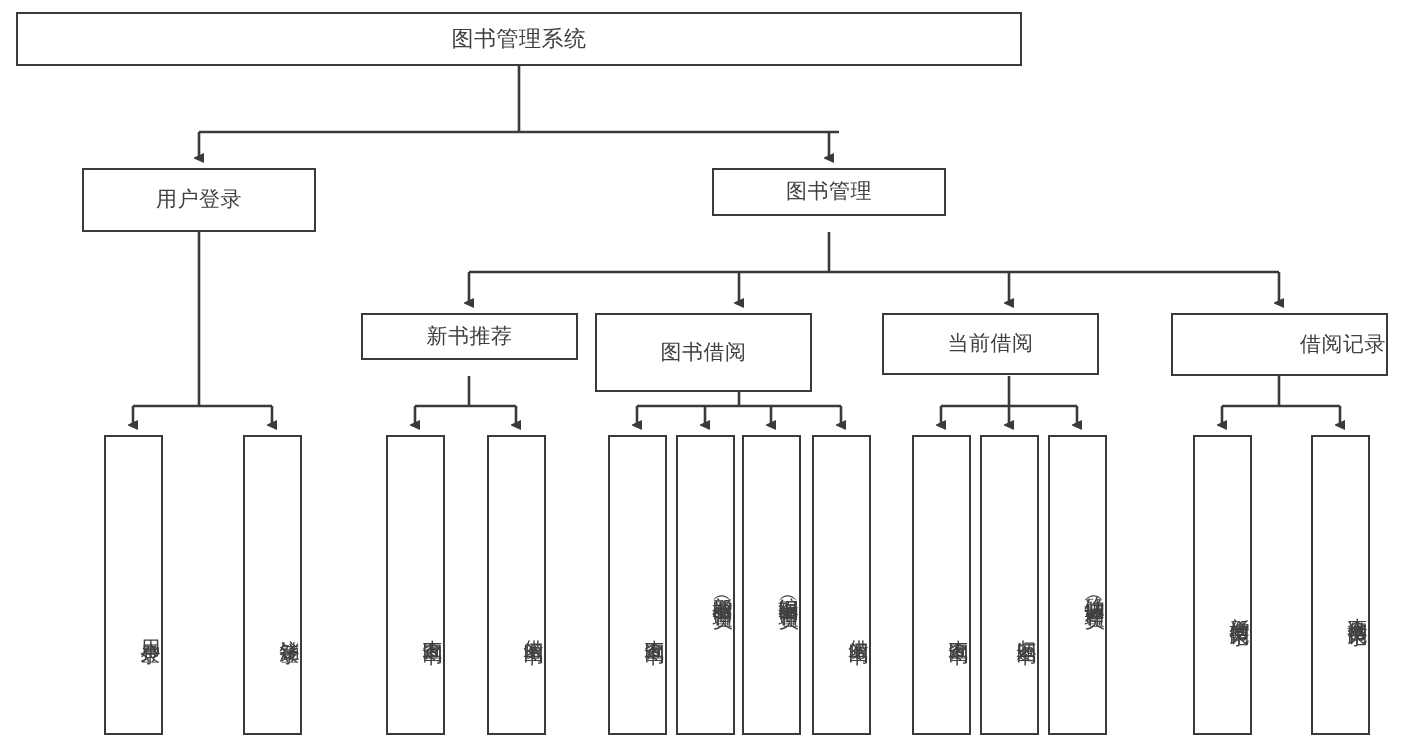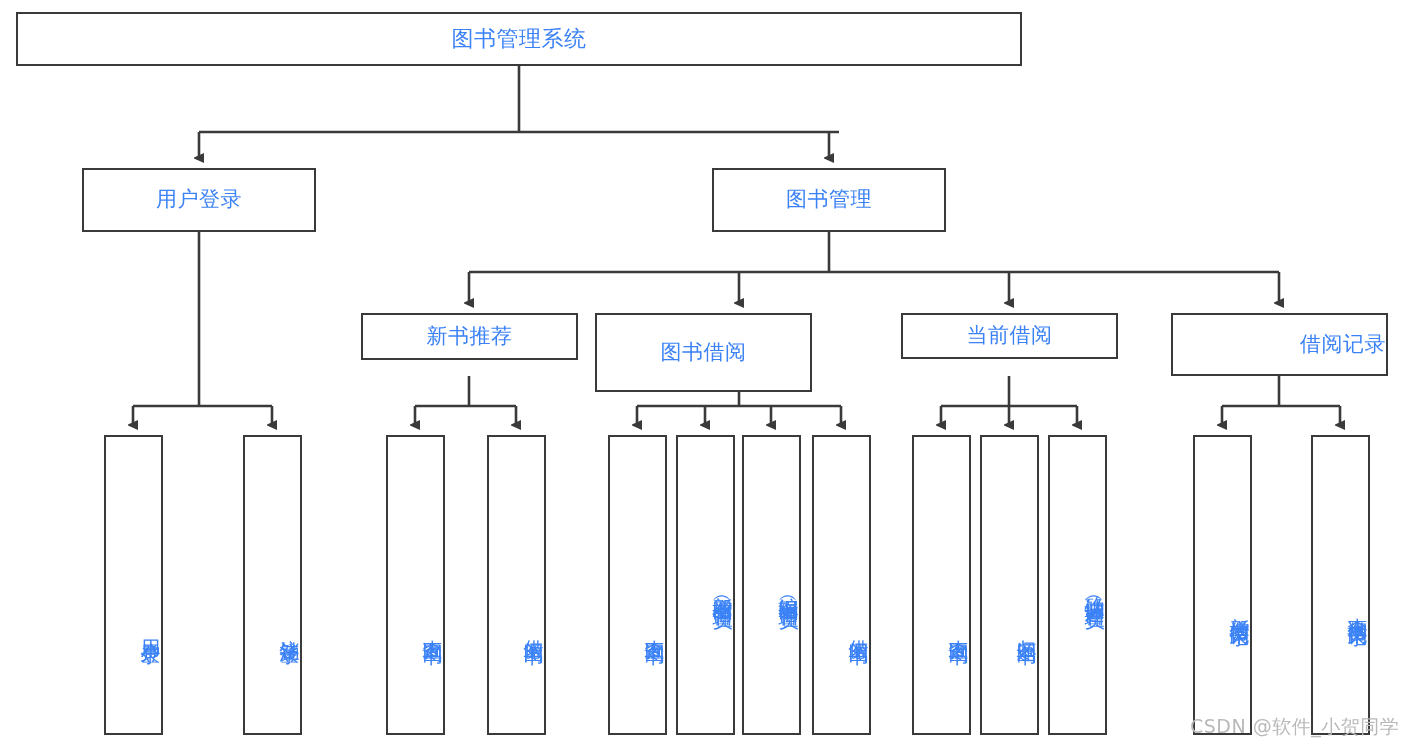--- a/index.html
+++ b/index.html
@@ -22,21 +22,21 @@
     left: 0;
     top: 0;
     width: 1405px;
     height: 747px;
   }
   .node {
     position: absolute;
     box-sizing: border-box;
     border: 2px solid #3a3a3a;
     background: #ffffff;
-    color: #3b82f6;
+    color: #404040;
     display: flex;
     align-items: center;
     justify-content: center;
     z-index: 2;
   }
   .node.h {
     font-size: 21px;
     letter-spacing: 0.5px;
     line-height: 1.1;
   }
@@ -125,31 +125,31 @@
     </g>
   </svg>
 
   <div class="node h root" style="left:16px; top:12px; width:1006px; height:54px;">
     <span>图书管理系统</span>
   </div>
 
   <div class="node h" style="left:82px; top:168px; width:234px; height:64px;">
     <span>用户登录</span>
   </div>
-  <div class="node h" style="left:712px; top:168px; width:234px; height:64px;">
+  <div class="node h" style="left:712px; top:168px; width:234px; height:48px;">
     <span>图书管理</span>
   </div>
 
   <div class="node h" style="left:361px; top:313px; width:217px; height:47px;">
     <span>新书推荐</span>
   </div>
   <div class="node h" style="left:595px; top:313px; width:217px; height:79px;">
     <span>图书借阅</span>
   </div>
-  <div class="node h" style="left:901px; top:313px; width:217px; height:46px;">
+  <div class="node h" style="left:882px; top:313px; width:217px; height:62px;">
     <span>当前借阅</span>
   </div>
   <div class="node h" style="left:1171px; top:313px; width:217px; height:63px;justify-content:flex-end;">
     <span>借阅记录</span>
   </div>
 
   <div class="node v" style="left:104px; top:435px; width:59px; height:300px; padding-top:86px;">
     <span class="vtxt">用户登录</span>
   </div>
   <div class="node v" style="left:243px; top:435px; width:59px; height:300px; padding-top:86px;">
@@ -186,15 +186,14 @@
     <span class="vtxt">确认归还（管理员）</span>
   </div>
 
   <div class="node v" style="left:1193px; top:435px; width:59px; height:300px; padding-top:46px;">
     <span class="vtxt">新增借阅记录</span>
   </div>
   <div class="node v" style="left:1311px; top:435px; width:59px; height:300px; padding-top:46px;">
     <span class="vtxt">查询借阅记录</span>
   </div>
 
-  <div class="watermark">CSDN @软件_小贺同学</div>
 
 </div>
 
 </body></html>

